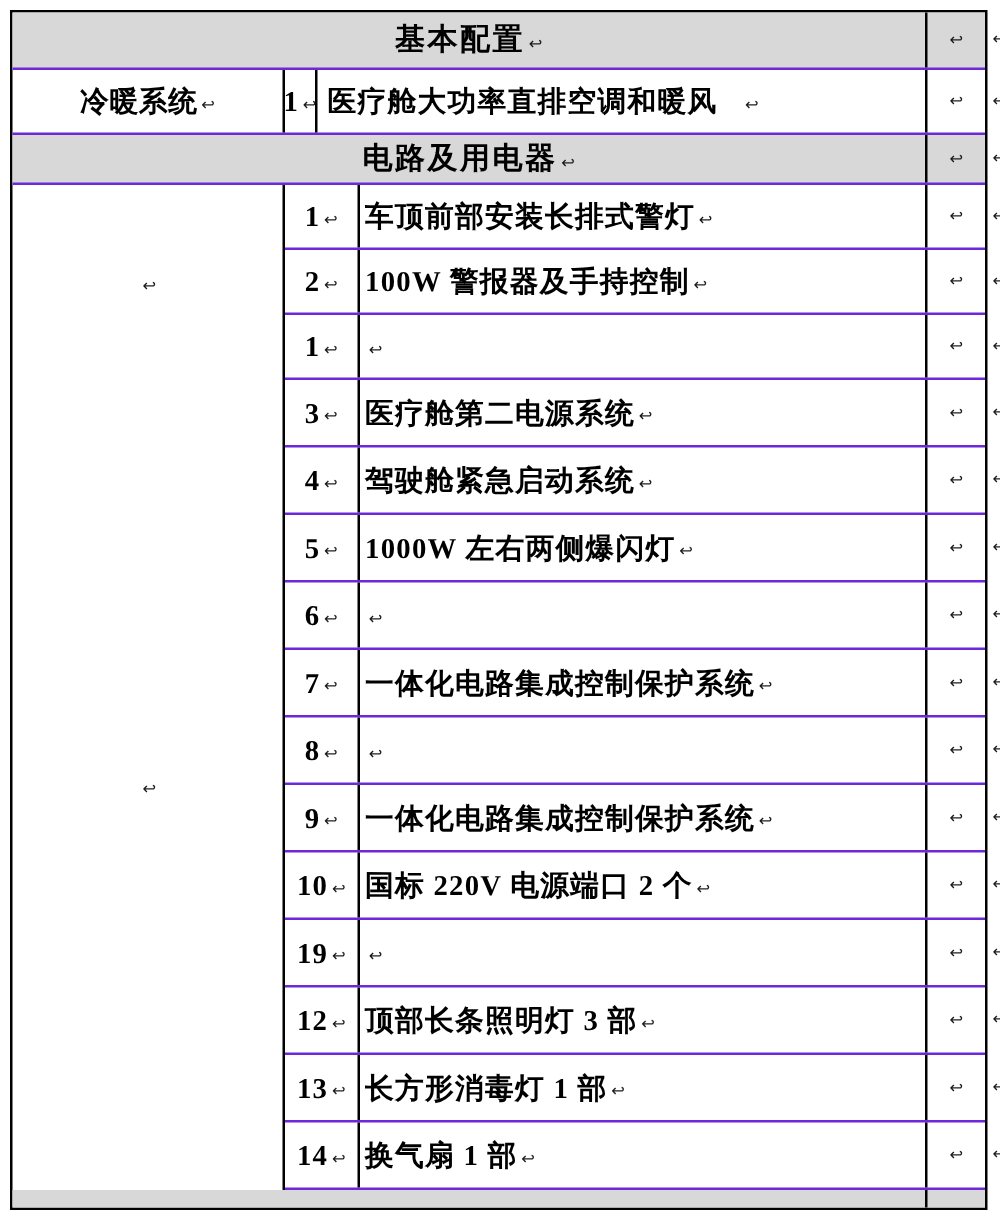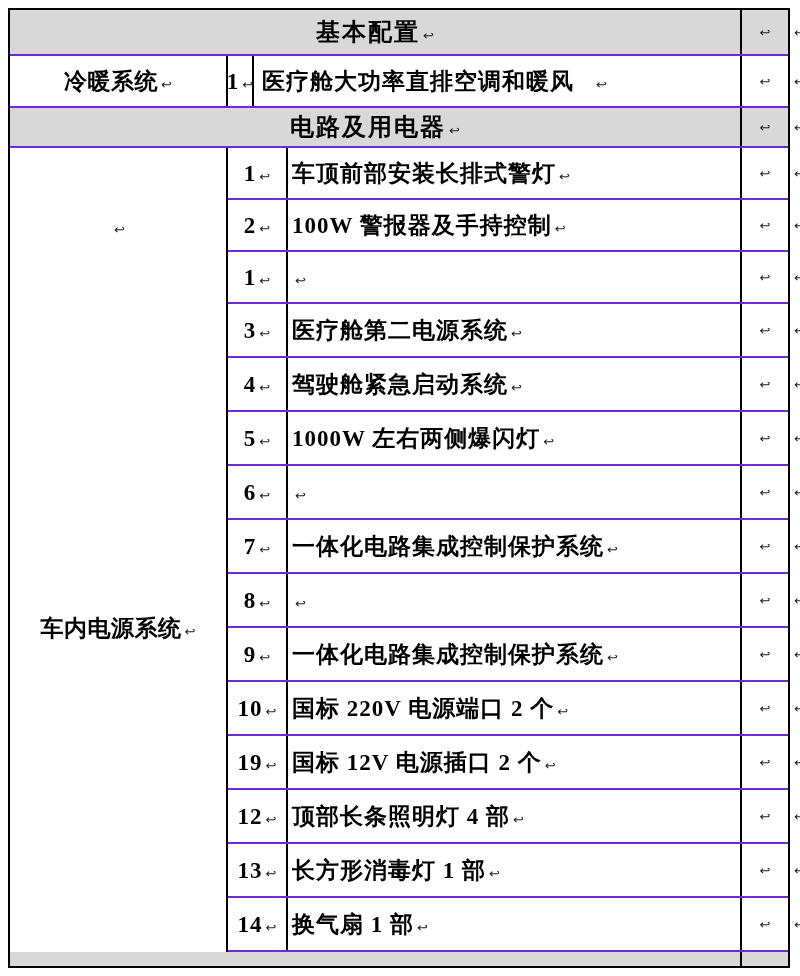--- a/index.html
+++ b/index.html
@@ -157,21 +157,20 @@
           <span class="pmark">↩</span>
         </div>
         <span class="outmark">↩</span>
       </div>
 
     </div>
   </div>
 
   <div class="section">
     <div class="cell br c-cat">
-      <span class="txt txt-cat">车内电源系统</span>
       <span class="pmark">↩</span>
     </div>
     <div class="items">
 
       <div class="row bb h-item4">
         <div class="cell br c-num">
           <span class="txt">3</span>
             <span class="pmark">↩</span>
         </div>
         <div class="cell br c-desc">
@@ -286,36 +285,35 @@
         </div>
         <span class="outmark">↩</span>
       </div>
 
       <div class="row bb h-item4">
         <div class="cell br c-num">
           <span class="txt">19</span>
             <span class="pmark">↩</span>
         </div>
         <div class="cell br c-desc">
-          <span class="txt">国标 12V 电源插口 2 个</span>
           <span class="pmark">↩</span>
         </div>
         <div class="cell c-mark">
           <span class="pmark">↩</span>
         </div>
         <span class="outmark">↩</span>
       </div>
 
       <div class="row bb h-item4">
         <div class="cell br c-num">
           <span class="txt">12</span>
             <span class="pmark">↩</span>
         </div>
         <div class="cell br c-desc">
-          <span class="txt">顶部长条照明灯 4 部</span>
+          <span class="txt">顶部长条照明灯 3 部</span>
           <span class="pmark">↩</span>
         </div>
         <div class="cell c-mark">
           <span class="pmark">↩</span>
         </div>
         <span class="outmark">↩</span>
       </div>
 
       <div class="row bb h-item4">
         <div class="cell br c-num">

